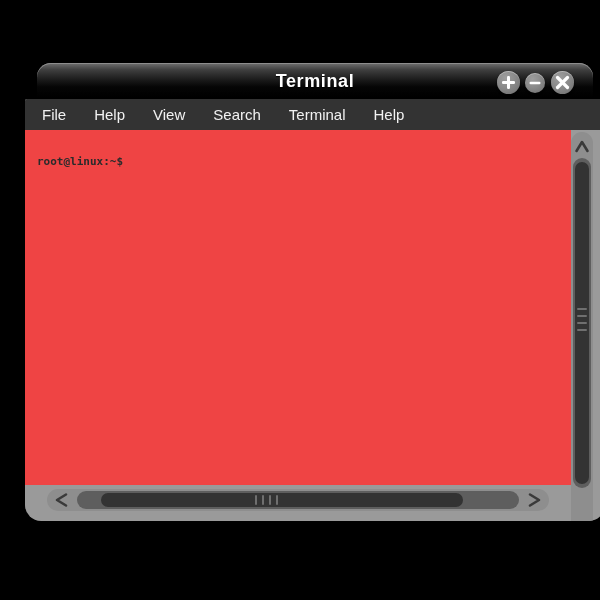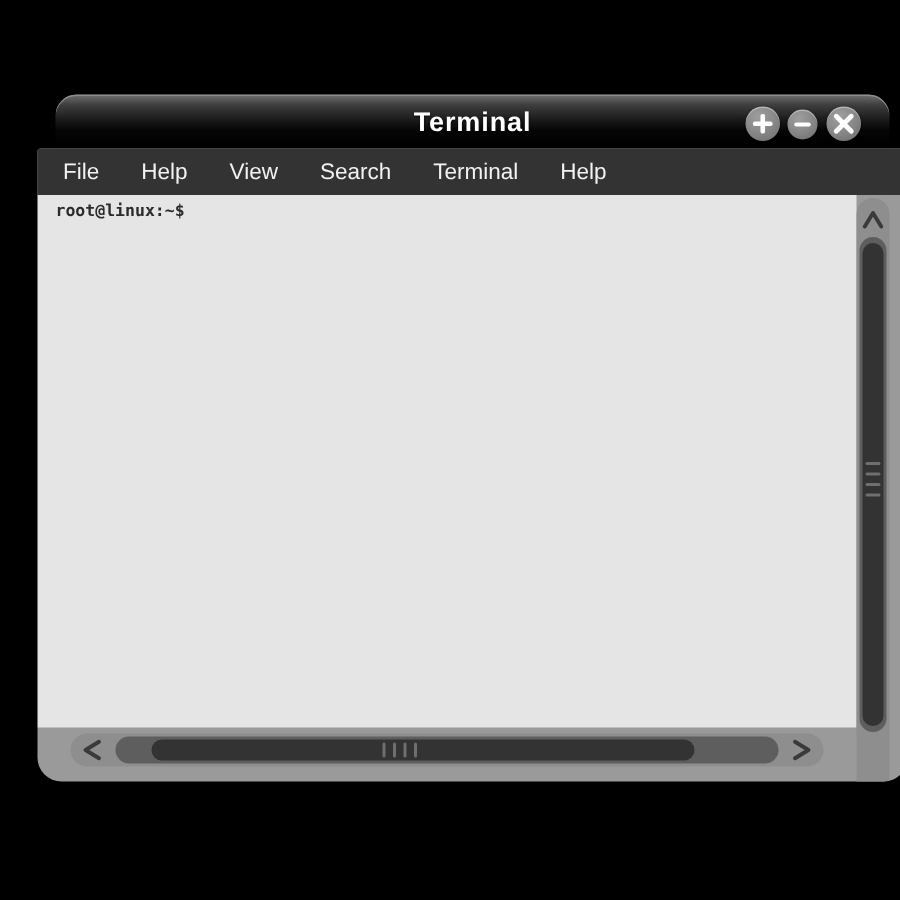--- a/index.html
+++ b/index.html
@@ -106,22 +106,22 @@
   }
   .menu-item:last-child { margin-right: 14px; }
 
   
   #terminal-screen {
     position: absolute;
     left: 0;
     top: 31px;
     width: 546px;
     height: 355px;
-    background: #e5e5e5;
-    padding: 4px 0 0 12px;
+    background: #ef4444;
+    padding: 25px 0 0 12px;
     box-sizing: border-box;
     overflow: hidden;
   }
   #prompt-line {
     font-family: "DejaVu Sans Mono", "Liberation Mono", monospace;
     font-size: 11px;
     font-weight: bold;
     color: #2b2b2b;
     white-space: pre;
     line-height: 13px;

